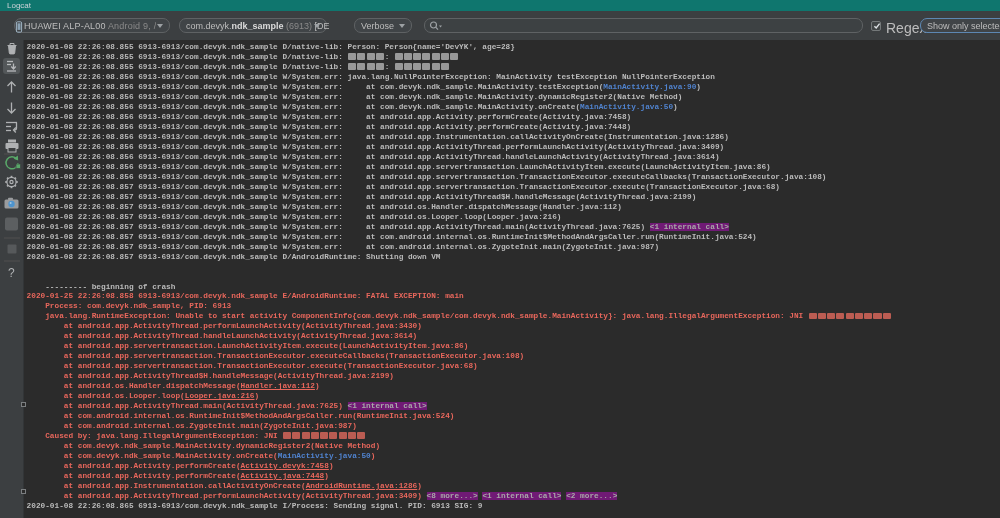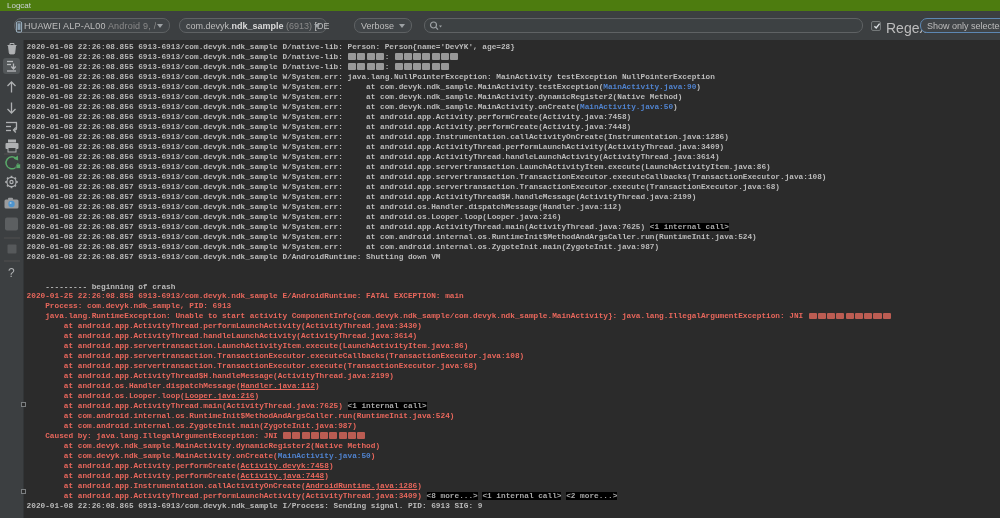--- a/index.html
+++ b/index.html
@@ -1,27 +1,27 @@
 <!DOCTYPE html>
 <html><head><meta charset="utf-8"><style>
 html,body{margin:0;padding:0;width:1000px;height:518px;background:#2b2b2b;overflow:hidden}
 body{position:relative;font-family:"Liberation Sans",sans-serif}
-#hdr{position:absolute;left:0;top:0;width:1000px;height:14px;background:#4d7c0f}
+#hdr{position:absolute;left:0;top:0;width:1000px;height:14px;background:#0f766e}
 #hdr span{position:absolute;left:7px;top:1px;font-size:8px;color:#ccd2d8}
 #tb{position:absolute;left:0;top:11px;width:1000px;height:29px;background:#3c3f41}
 #sb{position:absolute;left:0;top:40px;width:24px;height:478px;background:#3c3f41;border-right:1px solid #323537;box-sizing:border-box}
 .cb{position:absolute;top:18px;height:15px;border:1px solid #5f6264;border-radius:7px;background:#404447;box-sizing:border-box}
 .cb .tx{position:absolute;left:6px;top:1.5px;font-size:9px;color:#bdbdbd;white-space:nowrap;overflow:hidden}
 .arr{position:absolute;top:5px;width:0;height:0;border-left:3.5px solid transparent;border-right:3.5px solid transparent;border-top:4px solid #9da1a4}
 .dim{color:#8a8a8a}
 #log{position:absolute;left:26.6px;top:43.25px;font:bold 7.75px/9.965px "Liberation Mono",monospace;color:#bbbbbb;white-space:pre}
 .r{color:#e8675c}
 .ru{text-decoration:underline}
 .bl{color:#5083cf;}
-.ch{background:#000000;color:#a8a8a8}
+.ch{background:#701a75;color:#a8a8a8}
 i.k,i.kr{display:inline-block;width:8.1px;height:6.6px;margin:0 0.6px;vertical-align:-0.7px;border-radius:1px}
 i.k{background:#989898}
 i.kr{background:#bb5c52}
 .mark{position:absolute;width:5px;height:5px;border:1px solid #7b7e80;background:#2b2b2b;box-sizing:border-box}
 </style></head><body>
 <div id="hdr">
     <span>Logcat</span>
   </div>
 <div id="tb"></div>
 <div id="sb"></div>

